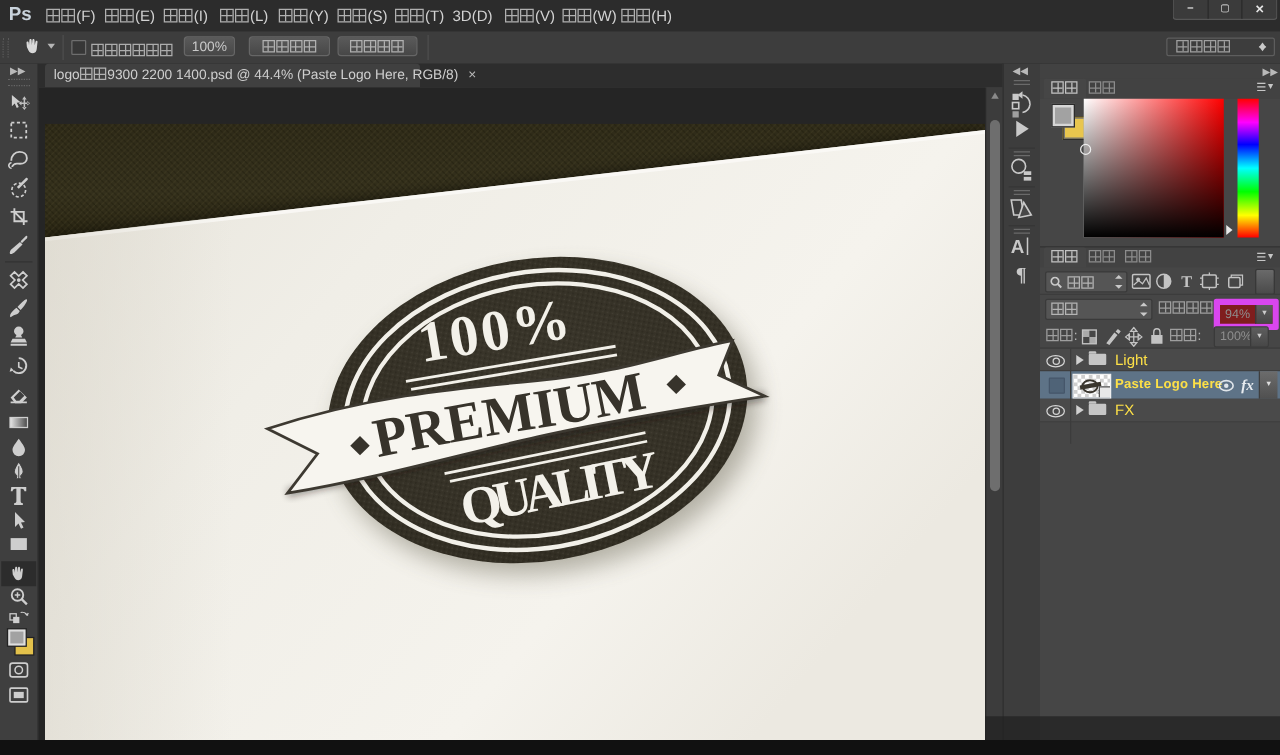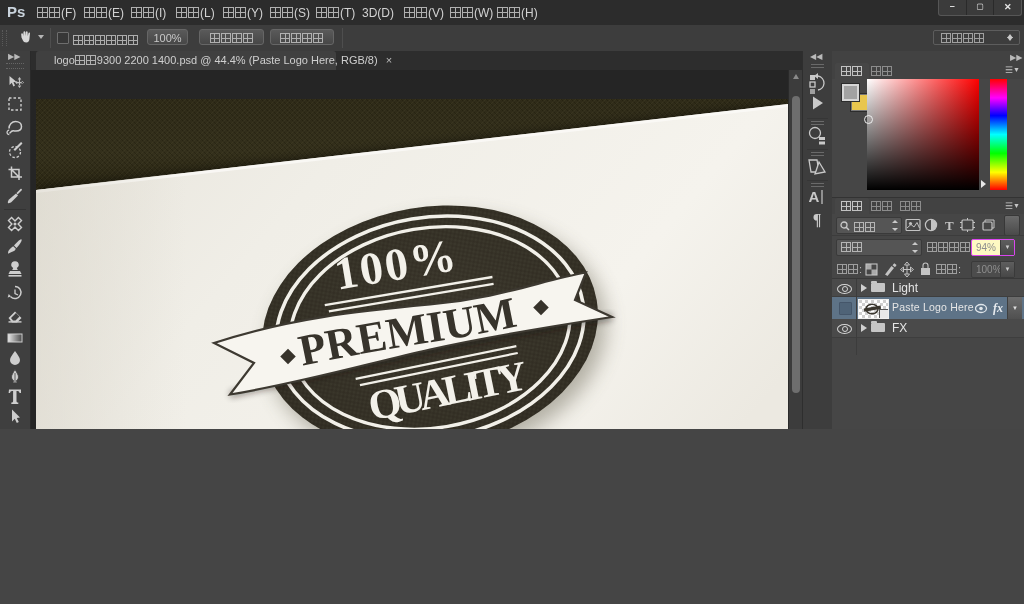--- a/index.html
+++ b/index.html
@@ -1,49 +1,49 @@
 <!DOCTYPE html>
 <html><head><meta charset="utf-8">
 <style>
 html,body{margin:0;padding:0;background:#454545}
-#app{position:relative;width:1024px;height:429px;overflow:hidden;font-family:"Liberation Sans",sans-serif;background:#454545}
+#app{position:relative;width:1024px;height:604px;overflow:hidden;font-family:"Liberation Sans",sans-serif;background:#454545}
 .abs{position:absolute}
 
 .g{display:inline-block;width:9px;height:9px;border:1px solid currentColor;opacity:.8;vertical-align:-1px;margin:0 1px 0 0;
 background:linear-gradient(currentColor,currentColor) 50% 50%/100% 1px no-repeat,linear-gradient(currentColor,currentColor) 50% 50%/1px 100% no-repeat}
 .g.s{width:8px;height:8px;vertical-align:-1px}
 .g.b{width:13px;height:13px;vertical-align:-2px;opacity:.95;
 background:linear-gradient(currentColor,currentColor) 50% 30%/100% 1.5px no-repeat,linear-gradient(currentColor,currentColor) 50% 70%/100% 1.5px no-repeat,linear-gradient(currentColor,currentColor) 50% 50%/1.5px 100% no-repeat}
 
 #menubar{left:0;top:0;width:1024px;height:25px;background:#2c2c2c;border-bottom:1px solid #1f1f1f}
 #optbar{left:0;top:25px;width:1024px;height:26px;background:#3d3d3d;border-bottom:1px solid #282828}
 #tabrow{left:0;top:51px;width:1024px;height:19px;background:#2d2d2d}
 .mitem{position:absolute;top:6px;font-size:12px;color:#d2d2d2;white-space:nowrap}
-#doctab{position:absolute;left:36px;top:0;width:300px;height:19px;background:#404040;border-radius:3px 3px 0 0;color:#cfcfcf;font-size:11px;line-height:19px;padding-left:18px;box-sizing:border-box;white-space:nowrap}
+#doctab{position:absolute;left:36px;top:0;width:300px;height:19px;background:#404040;border-radius:3px 3px 0 0;color:#cfcfcf;font-size:11px;line-height:19px;padding-left:7px;box-sizing:border-box;white-space:nowrap}
 
 #toolbar{left:0;top:51px;width:30px;height:541px;background:#3f3f3f;border-right:1px solid #2a2a2a}
 
 #pasteboard{left:31px;top:70px;width:757px;height:522px;background:#252525}
 
 #vscroll{left:788px;top:70px;width:14px;height:522px;background:#3c3c3c;border-left:1px solid #2a2a2a}
 #vthumb{position:absolute;left:2.5px;top:26px;width:8px;height:297px;background:#6e6e6e;border-radius:4px}
 #iconstrip{left:802px;top:51px;width:29px;height:541px;background:#3d3d3d;border-left:1px solid #2e2e2e;border-right:1px solid #2e2e2e}
 #dock{left:832px;top:51px;width:192px;height:541px;background:#424242}
 #blackbar{left:0;top:592px;width:1024px;height:12px;background:#111}
 .ptab{position:absolute;top:0;height:16px;line-height:16px;font-size:11px;color:#9f9f9f;padding:0 6px}
 .ptab.on{background:#464646;color:#e2e2e2;border-radius:2px 2px 0 0}
 .obtn{position:absolute;top:4px;height:16px;background:linear-gradient(#5a5a5a,#474747);border:1px solid #666;border-radius:3px;color:#c9c9c9;font-size:11px;text-align:center;line-height:16px;box-sizing:border-box}
 .lrow{position:absolute;left:0;width:192px;background:#4a4a4a;border-bottom:1px solid #3e3e3e}
 .lrow.sel{background:#5e7387}
 .leye{position:absolute;left:5px;top:50%;margin-top:-4px;width:13px;height:8px;border-radius:50%/50%;border:1.2px solid #d5d5d5}
 .leye::after{content:"";position:absolute;left:3.6px;top:1px;width:4px;height:4px;border-radius:50%;border:1.2px solid #d5d5d5}
 .ltri{position:absolute;left:29px;top:50%;margin-top:-4px;width:0;height:0;border-top:4px solid transparent;border-bottom:4px solid transparent;border-left:6px solid #d0d0d0}
 .lfold{position:absolute;left:39px;top:50%;margin-top:-5px;width:14px;height:9px;background:#c6c6c6;border-radius:1px}
 .lfold::before{content:"";position:absolute;left:0;top:-2px;width:6px;height:2px;background:#c6c6c6;border-radius:1px 1px 0 0}
-.lname{position:absolute;left:60px;top:50%;margin-top:-7px;color:#e5e5e5;font-size:12px;white-space:nowrap}
+.lname{position:absolute;left:60px;top:50%;margin-top:-7px;color:#fde047;font-size:12px;white-space:nowrap}
 </style></head>
 <body>
 <div id="app">
 <div class="abs" id="menubar">
   <span style="position:absolute;left:7px;top:3px;font-size:15px;font-weight:bold;color:#c9d3dc;letter-spacing:0">Ps</span>
   <span class="mitem" style="left:37px"><span class="g"></span><span class="g"></span>(F)</span>
   <span class="mitem" style="left:84px"><span class="g"></span><span class="g"></span>(E)</span>
   <span class="mitem" style="left:131px"><span class="g"></span><span class="g"></span>(I)</span>
   <span class="mitem" style="left:176px"><span class="g"></span><span class="g"></span>(L)</span>
   <span class="mitem" style="left:223px"><span class="g"></span><span class="g"></span>(Y)</span>
@@ -385,21 +385,21 @@
       </svg>
       <div style="position:absolute;left:172px;top:1px;width:14px;height:19px;background:linear-gradient(#6a6a6a,#4a4a4a);border:1px solid #383838;border-radius:2px"></div>
       <div style="position:absolute;left:0px;top:21px;width:192px;border-top:1px solid #3c3c3c"></div>
 
       <div style="position:absolute;left:4px;top:25px;width:84px;height:15px;background:#555;border:1px solid #3a3a3a;border-radius:2px;color:#ccc;font-size:10px">
         <span style="position:absolute;left:4px;top:2px"><span class="g s"></span><span class="g s"></span></span>
         <span style="position:absolute;right:3px;top:2px;width:0;height:0;border-left:3px solid transparent;border-right:3px solid transparent;border-bottom:3.5px solid #c9c9c9"></span>
             <span style="position:absolute;right:3px;bottom:2px;width:0;height:0;border-left:3px solid transparent;border-right:3px solid transparent;border-top:3.5px solid #c9c9c9"></span>
       </div>
       <span style="position:absolute;left:95px;top:27px;color:#b5b5b5;font-size:11px"><span class="g s"></span><span class="g s"></span><span class="g s"></span><span class="g s"></span>:</span>
-      <div style="position:absolute;left:139px;top:25px;width:42px;height:15px;background:#fef9c3;border:1px solid #d946ef;border-radius:2px;color:#8e8e8e;font-size:10px">
+      <div style="position:absolute;left:139px;top:25px;width:42px;height:15px;background:#7f1d1d;border:5px solid #d946ef;border-radius:2px;color:#8e8e8e;font-size:10px">
         <span style="position:absolute;left:4px;top:2px">94%</span>
         <span style="position:absolute;right:0;top:0;width:13px;height:15px;background:linear-gradient(#5e5e5e,#474747);border-left:1px solid #3a3a3a;color:#ccc;font-size:6px;text-align:center;line-height:15px">▼</span>
       </div>
 
       <span style="position:absolute;left:5px;top:49px;color:#b5b5b5;font-size:11px"><span class="g s"></span><span class="g s"></span>:</span>
       <svg style="position:absolute;left:33px;top:47px" width="100" height="17" viewBox="0 0 100 17">
         <g stroke="#c3c3c3" fill="none" stroke-width="1.1">
         <rect x="1" y="3" width="11" height="11"></rect>
               <path d="M1 3 h5.5 v5.5 h5.5 v5.5 h-5.5 v-5.5 h-5.5 Z" fill="#c3c3c3" stroke="none" opacity=".8"></path>
         <path d="M20 13.5 l6.5-8.5 2.5 2 -6.5 8z M27.5 4.2 l1.8-2 2.3 1.8 -1.6 2.2z" fill="#c3c3c3" stroke="none"></path>
@@ -425,21 +425,21 @@
         <span style="position:absolute;left:7px;top:5px;width:11px;height:11px;border:1px solid #45566a;background:#4f6377;border-radius:1px"></span>
         <div style="position:absolute;left:26px;top:2px;width:29px;height:18px;border:1px solid #efefef;background:
           repeating-conic-gradient(#ffffff 0 25%, #cfcfcf 0 50%) 0 0/6px 6px;overflow:hidden">
           <svg width="29" height="18">
                 <ellipse cx="13" cy="9" rx="6" ry="4.8" fill="none" stroke="#3a362e" stroke-width="1.5"></ellipse>
                 <rect x="5" y="7" width="17" height="3.4" transform="rotate(-10 13 9)" fill="#3a362e"></rect>
                 <path d="M20 12 l3 3 M20 15 l3 -3" stroke="#3a362e" stroke-width="1"></path>
               </svg>
           <div style="position:absolute;right:0;bottom:0;width:8px;height:8px;background:#e8e8e8;border-left:1px solid #555;border-top:1px solid #555"></div>
         </div>
-        <span class="lname" style="font-weight:normal;font-size:10.5px;letter-spacing:0.2px">Paste Logo Here</span>
+        <span class="lname" style="font-weight:bold;font-size:10.5px;letter-spacing:0.2px">Paste Logo Here</span>
         <svg style="position:absolute;right:36px;top:6px" width="13" height="11">
               <ellipse cx="6" cy="5.5" rx="5.5" ry="4" fill="none" stroke="#dfe5ea" stroke-width="1.3"></ellipse>
               <circle cx="6" cy="5.5" r="1.8" fill="#dfe5ea"></circle>
             </svg>
         <span style="position:absolute;right:21px;top:4px;color:#e8ecf0;font-size:12px;font-style:italic;font-family:'Liberation Serif',serif;font-weight:bold">fx</span>
         <span style="position:absolute;right:2px;top:0;width:14px;height:22px;background:linear-gradient(#6c6c6c,#505050);border-left:1px solid #3f3f3f;color:#ddd;font-size:6px;text-align:center;line-height:22px">▼</span>
       </div>
       <div class="lrow" style="top:105px;height:18px">
             <span class="leye"></span>
             <span class="ltri"></span>

